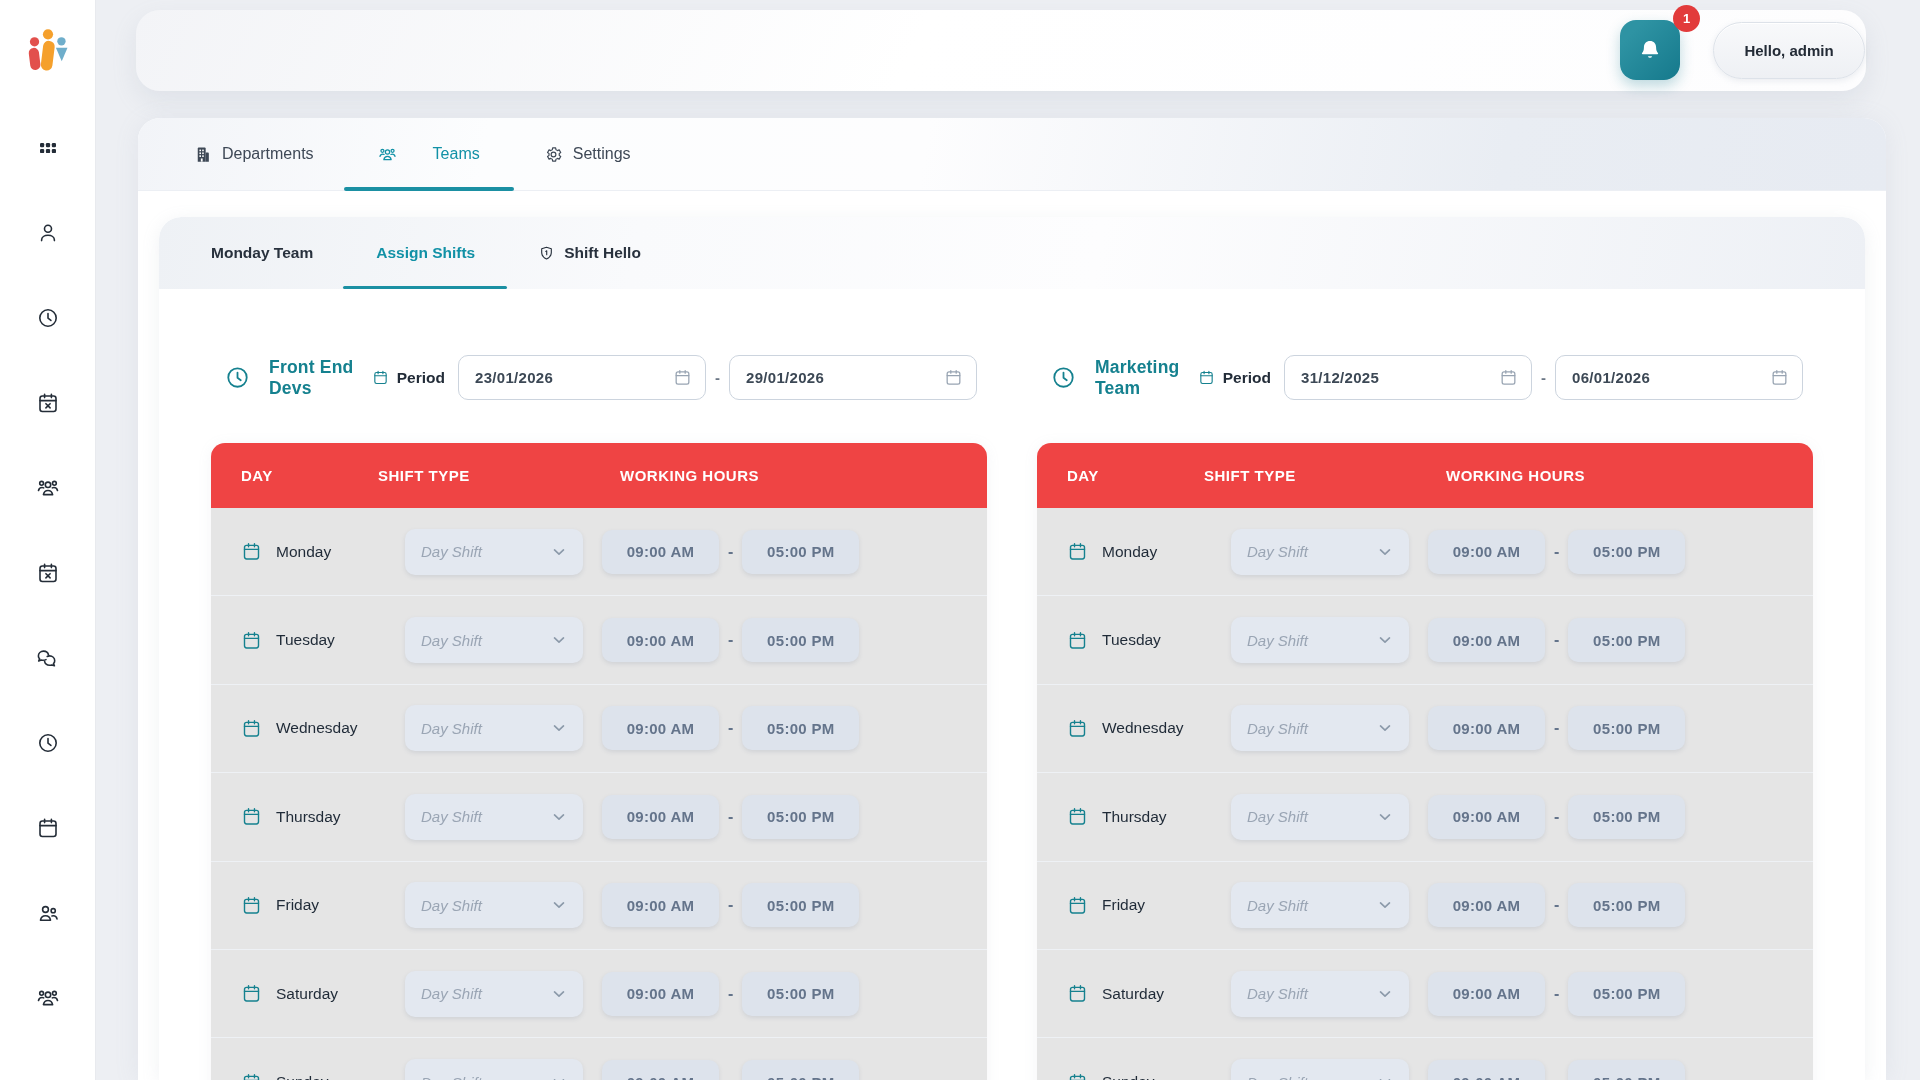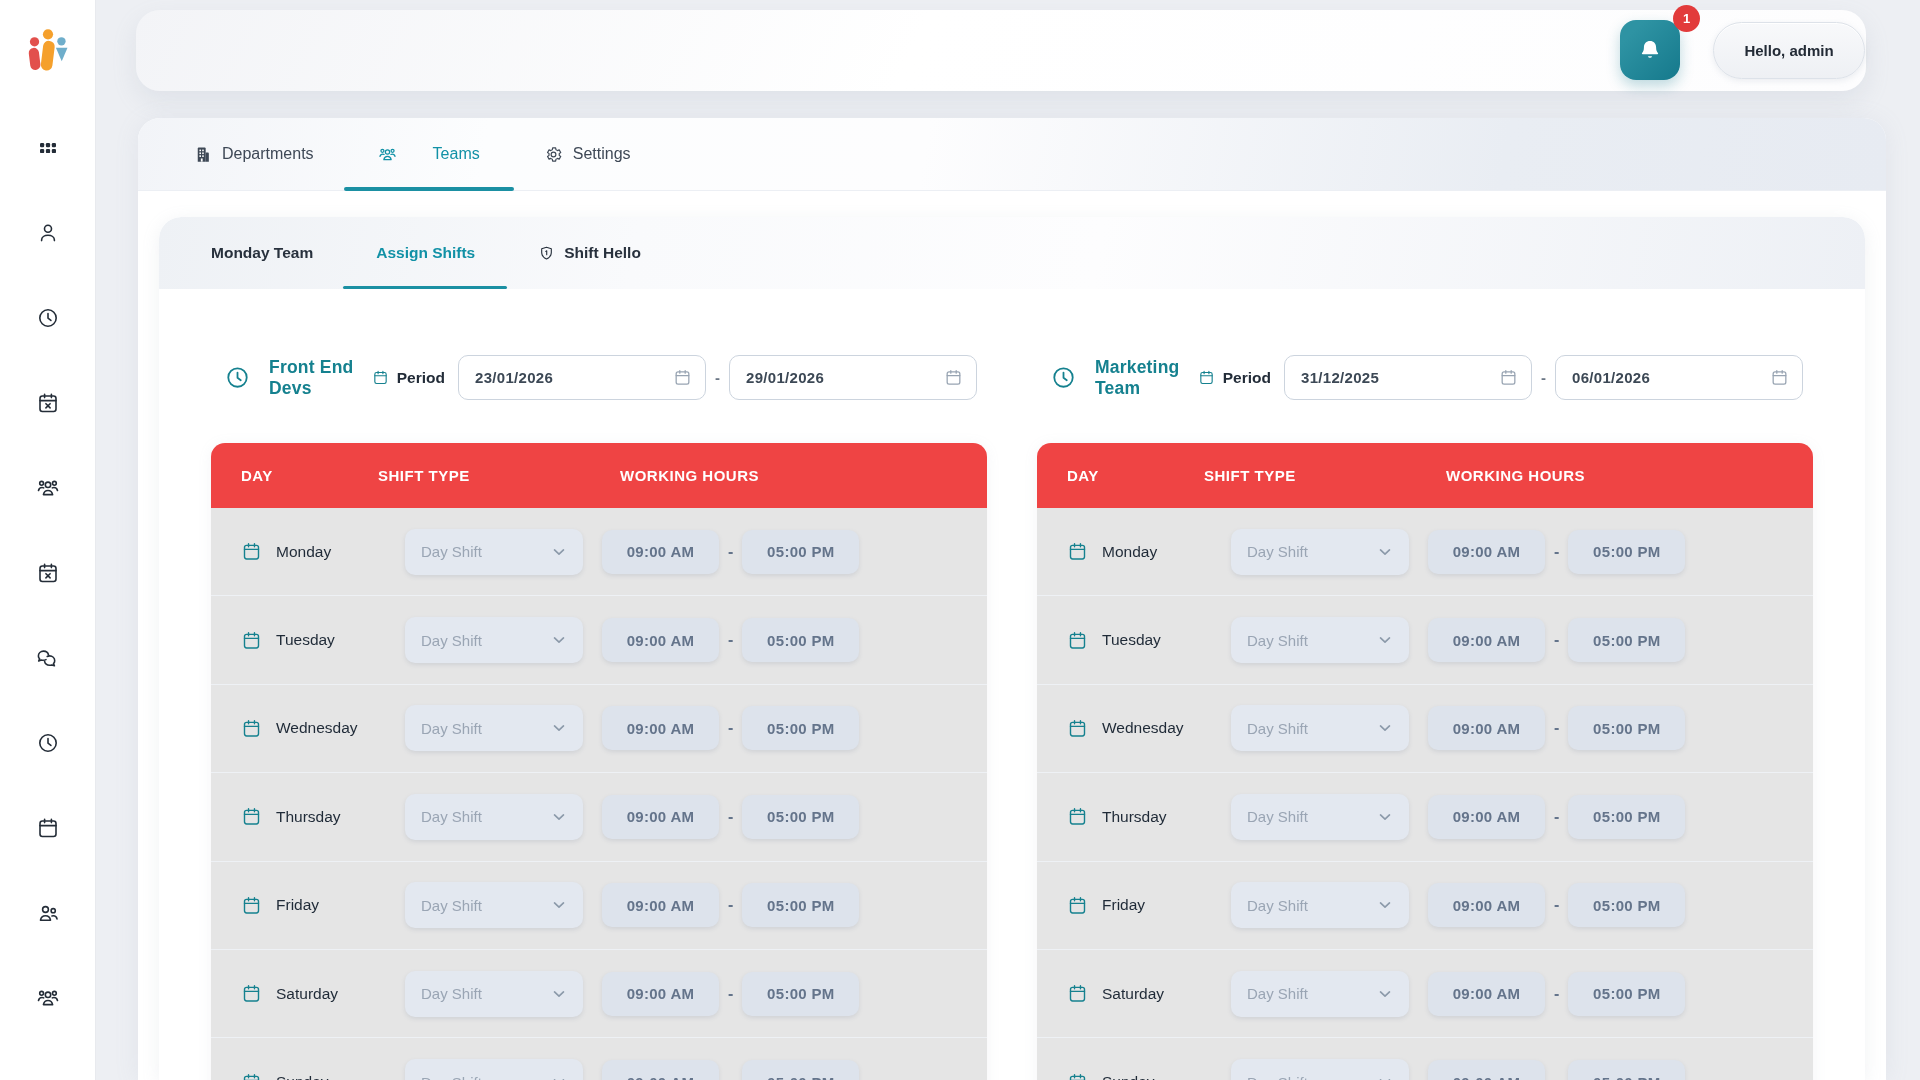--- a/index.html
+++ b/index.html
@@ -79,21 +79,21 @@
     color:#ffffff; font-weight:700; font-size:15px; letter-spacing:0.5px; }
   .h-day { width:167px; padding-left:30px; }
   .h-shift { width:194px; }
   .h-hours { flex:1;margin-left:48px; }
   .shift-row { height:88.4px; display:flex; align-items:center; border-bottom:1px solid #eef1f5; background:#e5e5e5; }
   .day-cell { width:194px; padding-left:30px; display:flex; align-items:center; gap:14px; font-size:15.5px; color:#1f2a37; font-weight:500; }
   .cal-teal { color:#15818f; }
   .cal-teal svg { width:21px; height:21px; }
   .shift-cell { width:197px; }
   .dropdown { width:178px; height:46px; border-radius:10px; background:#e3e8f0; display:flex; align-items:center;
-    justify-content:space-between; padding:0 15px 0 16px; cursor:pointer; box-shadow:0 2px 4px rgba(116,130,150,0.18); }
+    justify-content:space-between; padding:0 15px 0 16px; cursor:pointer; box-shadow:0 2px 4px rgba(116,130,150,0.18);font-style:italic; }
   .dropdown .dd-text { font-size:15px; color:#9aa5b4; }
   .chev { color:#8b99a9; }
   .chev svg { width:18px; height:18px; }
   .hours-cell { flex:1; display:flex; align-items:center; }
   .time-box { width:117px; height:44px; border-radius:10px; background:#dde3ec; display:flex; align-items:center; justify-content:center;
     font-size:15px; font-weight:600; color:#64748b; letter-spacing:0.3px; cursor:pointer; box-shadow:0 2px 4px rgba(116,130,150,0.18); }
   .time-dash { color:#64748b; font-weight:600; margin:0 9px; }
 </style>
 </head>
 <body>

